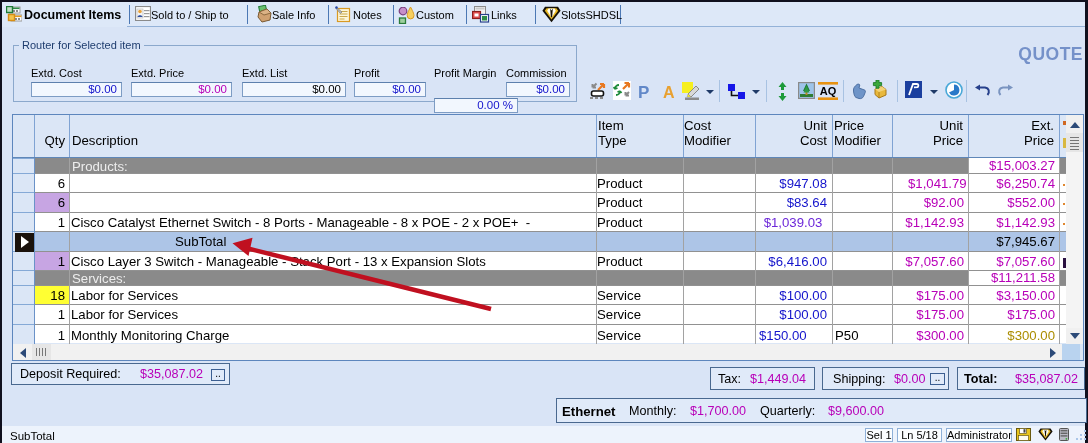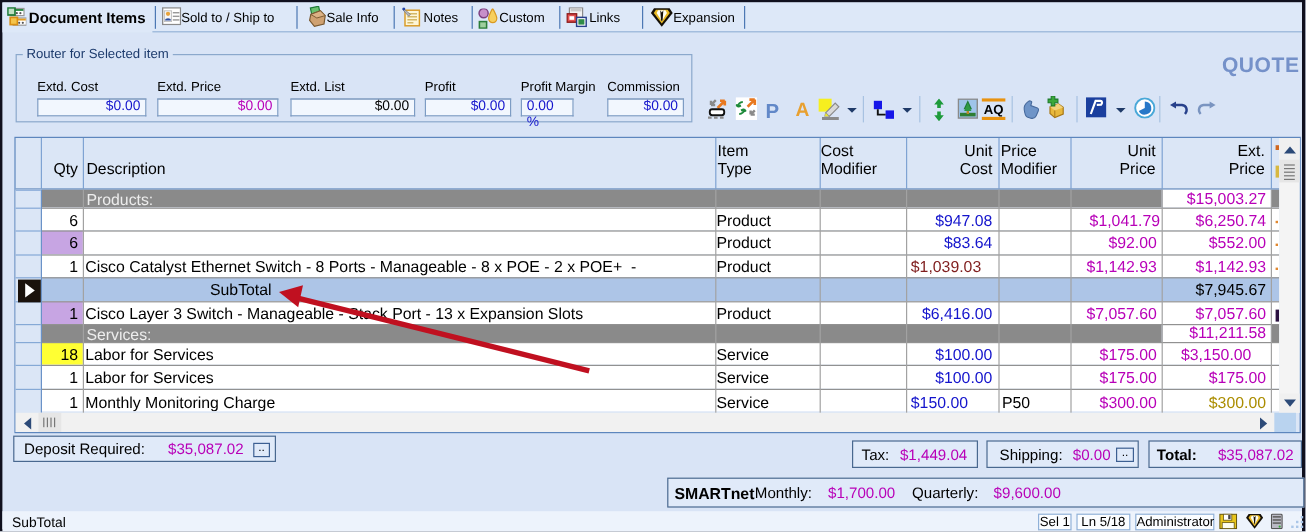--- a/index.html
+++ b/index.html
@@ -76,33 +76,33 @@
       <rect x="8.5" y="8.5" width="8" height="7.5" fill="#fff" stroke="#27408b" stroke-width="1.2"></rect>
       <rect x="10" y="10" width="5" height="4.5" fill="#2e8b47"></rect>
     </svg>
     <div class="tl" style="left:489px">Links</div>
 <svg class="ticon" style="left:540px;top:4px" width="19" height="17" viewBox="0 0 19 17">
       <path d="M3 0.8 L16 0.8 L18.6 4.8 L9.5 16.2 L0.4 4.8 Z" fill="#151008"></path>
       <path d="M4.6 2.2 L14.4 2.2 L16.2 4.8 L9.5 13.6 L2.8 4.8 Z" fill="#e8b923"></path>
       <path d="M6.4 2.6 L12.6 2.6 L13.8 4.8 L9.5 11.8 L5.2 4.8 Z" fill="#fdfdf2"></path>
       <path d="M8.2 2.6 L9.5 4.4 L10.8 2.6 L10.2 10.6 L9.5 11.8 L8.8 10.6 Z" fill="#151008"></path>
     </svg>
-    <div class="tl" style="left:559px">Expansion</div>
+    <div class="tl" style="left:559px">SlotsSHDSL</div>
  <div style="position:absolute;left:11px;top:43px;width:564px;height:57px;border:1px solid #8ba8cc"></div>
  <div style="position:absolute;left:17px;top:37px;background:#d9e4f6;padding:0 3px;font-size:11px;color:#1e3c6e">Router for Selected item</div>
  <div class="flbl" style="left:29px">Extd. Cost</div>
     <div class="fld" style="left:29px;top:80px;width:91px;text-align:right;color:#1414cc">$0.00</div>
     <div class="flbl" style="left:129px">Extd. Price</div>
     <div class="fld" style="left:129px;top:80px;width:101px;text-align:right;color:#b800b8">$0.00</div>
     <div class="flbl" style="left:240px">Extd. List</div>
     <div class="fld" style="left:240px;top:80px;width:104px;text-align:right;color:#000">$0.00</div>
     <div class="flbl" style="left:352px">Profit</div>
     <div class="fld" style="left:352px;top:80px;width:72px;text-align:right;color:#1414cc">$0.00</div>
     <div class="flbl" style="left:432px">Profit Margin</div>
-    <div class="fld" style="left:432px;top:80px;width:44px;text-align:left;color:#1414cc">0.00 %</div>
+    <div class="fld" style="left:432px;top:96px;width:84px;text-align:right;color:#1414cc">0.00 %</div>
     <div class="flbl" style="left:504px">Commission</div>
     <div class="fld" style="left:504px;top:80px;width:64px;text-align:right;color:#1414cc">$0.00</div>
  <div style="position:absolute;left:1010px;top:42px;width:71px;text-align:right;font-size:17.5px;font-weight:bold;letter-spacing:0.5px;color:#7591c9">QUOTE</div>
  <svg style="position:absolute;left:588px;top:80px" width="17" height="18" viewBox="0 0 17 18">
       <path d="M8 8 L14 2 M14 2 L14 6 M14 2 L10 2" stroke="#e87820" stroke-width="2.2" fill="none"></path>
       <path d="M6.5 1.5 L2.5 5.5 M2.5 5.5 L6 5.5 M2.5 5.5 L2.5 2" stroke="#8a8a8a" stroke-width="2" fill="none"></path>
       <rect x="1.5" y="9" width="12" height="5" rx="2" fill="#fff" stroke="#111" stroke-width="1.6"></rect>
       <path d="M0 16 h3 M5 16 h3 M10 16 h3" stroke="#8a8a8a" stroke-width="2"></path>
     </svg>
     <svg style="position:absolute;left:611px;top:79px" width="18" height="19" viewBox="0 0 18 19">
@@ -218,21 +218,21 @@
         <div style="position:absolute;left:753px;width:77px;top:0;bottom:0;text-align:right;color:#1414cc;padding:0 5px 0 4px;box-sizing:border-box;"><span style="position:relative;top:2.8px;white-space:nowrap">$83.64</span></div>
         <div style="position:absolute;left:890px;width:76px;top:0;bottom:0;text-align:right;color:#b800b8;padding:0 4px 0 4px;box-sizing:border-box;"><span style="position:relative;top:2.8px;white-space:nowrap">$92.00</span></div>
         <div style="position:absolute;left:966px;width:91px;top:0;bottom:0;text-align:right;color:#b800b8;padding:0 4px 0 4px;box-sizing:border-box;"><span style="position:relative;top:2.8px;white-space:nowrap">$552.00</span></div>
         <div style="position:absolute;left:1061px;top:11px;width:2px;height:2px;background:#e08830"></div>
       </div>
       <div style="position:absolute;left:0px;top:210px;width:1064px;height:19px;overflow:hidden;">
         <div style="position:absolute;left:33px;top:0;width:1031px;height:100%;background:#fff"></div>
         <div style="position:absolute;left:33px;width:34px;top:0;bottom:0;text-align:right;color:#000;padding:0 4px 0 4px;box-sizing:border-box;"><span style="position:relative;top:2.8px;white-space:nowrap">1</span></div>
         <div style="position:absolute;left:68px;width:526px;top:0;bottom:0;text-align:left;color:#000;padding:0 0px 0 1px;box-sizing:border-box;overflow:hidden;"><span style="position:relative;top:2.8px;white-space:nowrap">Cisco Catalyst Ethernet Switch - 8 Ports - Manageable - 8 x POE - 2 x POE+ &nbsp;-</span></div>
         <div style="position:absolute;left:594px;width:87px;top:0;bottom:0;text-align:left;color:#000;padding:0 4px 0 1px;box-sizing:border-box;"><span style="position:relative;top:2.8px;white-space:nowrap">Product</span></div>
-        <div style="position:absolute;left:753px;width:77px;top:0;bottom:0;text-align:left;color:#7f1d1d;padding:0 5px 0 4px;box-sizing:border-box;"><span style="position:relative;top:2.8px;white-space:nowrap">$1,039.03</span></div>
+        <div style="position:absolute;left:753px;width:77px;top:0;bottom:0;text-align:center;color:#6d28d9;padding:0 5px 0 4px;box-sizing:border-box;"><span style="position:relative;top:2.8px;white-space:nowrap">$1,039.03</span></div>
         <div style="position:absolute;left:890px;width:76px;top:0;bottom:0;text-align:right;color:#b800b8;padding:0 4px 0 4px;box-sizing:border-box;"><span style="position:relative;top:2.8px;white-space:nowrap">$1,142.93</span></div>
         <div style="position:absolute;left:966px;width:91px;top:0;bottom:0;text-align:right;color:#b800b8;padding:0 4px 0 4px;box-sizing:border-box;"><span style="position:relative;top:2.8px;white-space:nowrap">$1,142.93</span></div>
         <div style="position:absolute;left:1061px;top:11px;width:2px;height:2px;background:#e08830"></div>
       </div>
       <div style="position:absolute;left:0px;top:229px;width:1064px;height:20px;overflow:hidden;">
         <div style="position:absolute;left:33px;width:1031px;top:0;bottom:0;text-align:left;color:#000;background:#adc5e7;padding:0 4px 0 4px;box-sizing:border-box;"></div>
         <div style="position:absolute;left:173px;top:2.8px;color:#000">SubTotal</div>
         <div style="position:absolute;left:966px;width:91px;top:0;bottom:0;text-align:right;color:#000;padding:0 4px 0 4px;box-sizing:border-box;"><span style="position:relative;top:2.8px;white-space:nowrap">$7,945.67</span></div>
       </div>
       <div style="position:absolute;left:0px;top:249px;width:1064px;height:19px;overflow:hidden;">
@@ -251,21 +251,21 @@
         <div style="position:absolute;left:967px;width:90px;top:0;bottom:0;text-align:right;color:#b800b8;background:#fff;padding:0 4px 0 4px;box-sizing:border-box;padding-top:0px"><span style="position:relative;top:0px;white-space:nowrap">$11,211.58</span></div>
         <div style="position:absolute;left:1058px;width:6px;top:0;bottom:0;text-align:left;color:#000;background:#8a8a8a;padding:0 4px 0 4px;box-sizing:border-box;"></div>
       </div>
       <div style="position:absolute;left:0px;top:283px;width:1064px;height:19px;overflow:hidden;">
         <div style="position:absolute;left:33px;top:0;width:1031px;height:100%;background:#fff"></div>
         <div style="position:absolute;left:33px;width:34px;top:0;bottom:0;text-align:right;color:#000;background:#ffff33;padding:0 4px 0 4px;box-sizing:border-box;"><span style="position:relative;top:2.8px;white-space:nowrap">18</span></div>
         <div style="position:absolute;left:68px;width:526px;top:0;bottom:0;text-align:left;color:#000;padding:0 0px 0 1px;box-sizing:border-box;overflow:hidden;"><span style="position:relative;top:2.8px;white-space:nowrap">Labor for Services</span></div>
         <div style="position:absolute;left:594px;width:87px;top:0;bottom:0;text-align:left;color:#000;padding:0 4px 0 1px;box-sizing:border-box;"><span style="position:relative;top:2.8px;white-space:nowrap">Service</span></div>
         <div style="position:absolute;left:753px;width:77px;top:0;bottom:0;text-align:right;color:#1414cc;padding:0 5px 0 4px;box-sizing:border-box;"><span style="position:relative;top:2.8px;white-space:nowrap">$100.00</span></div>
         <div style="position:absolute;left:890px;width:76px;top:0;bottom:0;text-align:right;color:#b800b8;padding:0 4px 0 4px;box-sizing:border-box;"><span style="position:relative;top:2.8px;white-space:nowrap">$175.00</span></div>
-        <div style="position:absolute;left:966px;width:91px;top:0;bottom:0;text-align:center;color:#b800b8;padding:0 4px 0 4px;box-sizing:border-box;"><span style="position:relative;top:2.8px;white-space:nowrap">$3,150.00</span></div>
+        <div style="position:absolute;left:966px;width:91px;top:0;bottom:0;text-align:right;color:#b800b8;padding:0 4px 0 4px;box-sizing:border-box;"><span style="position:relative;top:2.8px;white-space:nowrap">$3,150.00</span></div>
       </div>
       <div style="position:absolute;left:0px;top:302px;width:1064px;height:20px;overflow:hidden;">
         <div style="position:absolute;left:33px;top:0;width:1031px;height:100%;background:#fff"></div>
         <div style="position:absolute;left:33px;width:34px;top:0;bottom:0;text-align:right;color:#000;padding:0 4px 0 4px;box-sizing:border-box;"><span style="position:relative;top:2.8px;white-space:nowrap">1</span></div>
         <div style="position:absolute;left:68px;width:526px;top:0;bottom:0;text-align:left;color:#000;padding:0 0px 0 1px;box-sizing:border-box;overflow:hidden;"><span style="position:relative;top:2.8px;white-space:nowrap">Labor for Services</span></div>
         <div style="position:absolute;left:594px;width:87px;top:0;bottom:0;text-align:left;color:#000;padding:0 4px 0 1px;box-sizing:border-box;"><span style="position:relative;top:2.8px;white-space:nowrap">Service</span></div>
         <div style="position:absolute;left:753px;width:77px;top:0;bottom:0;text-align:right;color:#1414cc;padding:0 5px 0 4px;box-sizing:border-box;"><span style="position:relative;top:2.8px;white-space:nowrap">$100.00</span></div>
         <div style="position:absolute;left:890px;width:76px;top:0;bottom:0;text-align:right;color:#b800b8;padding:0 4px 0 4px;box-sizing:border-box;"><span style="position:relative;top:2.8px;white-space:nowrap">$175.00</span></div>
         <div style="position:absolute;left:966px;width:91px;top:0;bottom:0;text-align:right;color:#b800b8;padding:0 4px 0 4px;box-sizing:border-box;"><span style="position:relative;top:2.8px;white-space:nowrap">$175.00</span></div>
       </div>
@@ -348,21 +348,21 @@
  <div class="tbox" style="left:820px;top:365px;width:127px;height:23px">
    <span style="position:absolute;left:10px;top:4px">Shipping:</span>
    <span class="mag" style="position:absolute;left:71px;top:4px">$0.00</span>
    <span style="position:absolute;left:107px;top:5px;width:15px;height:12px;border:1px solid #3c5f92;font-size:10px;line-height:8px;text-align:center">..</span>
  </div>
  <div class="tbox" style="left:955px;top:365px;width:128px;height:23px">
    <span style="position:absolute;left:6px;top:4px;font-weight:bold">Total:</span>
    <span class="mag" style="position:absolute;right:6px;top:4px">$35,087.02</span>
  </div>
  <div class="tbox" style="left:554px;top:396px;width:531px;height:25px">
-   <span style="position:absolute;left:5px;top:5px;font-weight:bold;font-size:13.2px">SMARTnet</span>
+   <span style="position:absolute;left:5px;top:5px;font-weight:bold;font-size:13.2px">Ethernet</span>
    <span style="position:absolute;left:72px;top:5px">Monthly:</span>
    <span class="mag" style="position:absolute;left:133px;top:5px">$1,700.00</span>
    <span style="position:absolute;left:203px;top:5px">Quarterly:</span>
    <span class="mag" style="position:absolute;left:271px;top:5px">$9,600.00</span>
  </div>
  <div style="position:absolute;left:0;top:424px;width:1083px;height:17px;background:#edf3fc"></div>
  <div style="position:absolute;left:8px;top:428px;font-size:11.5px;color:#000">SubTotal</div>
  <div class="sbox" style="left:863px;width:28px">Sel 1</div>
  <div class="sbox" style="left:895px;width:45px">Ln 5/18</div>
  <div class="sbox" style="left:944px;width:66px">Administrator</div>

